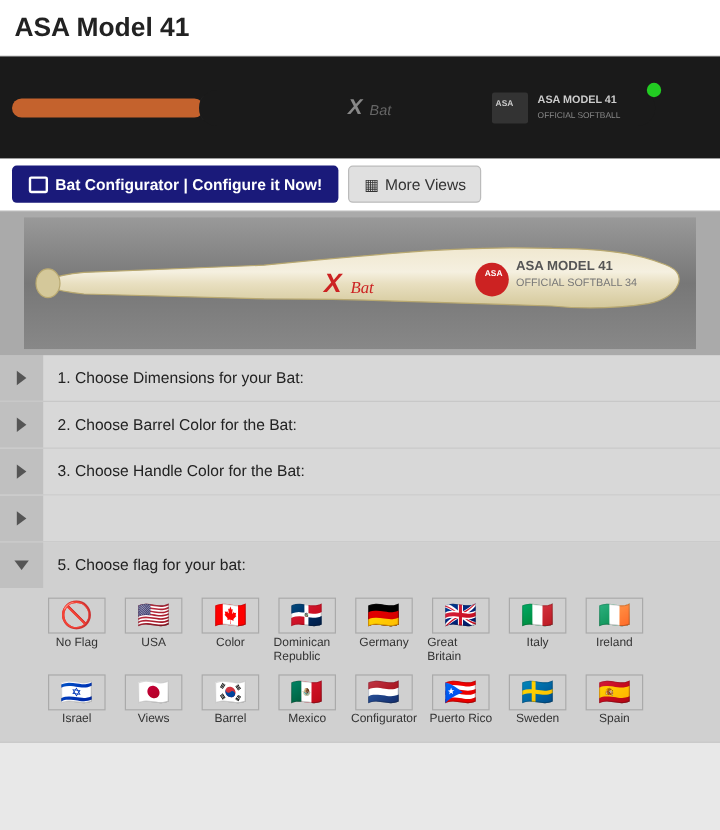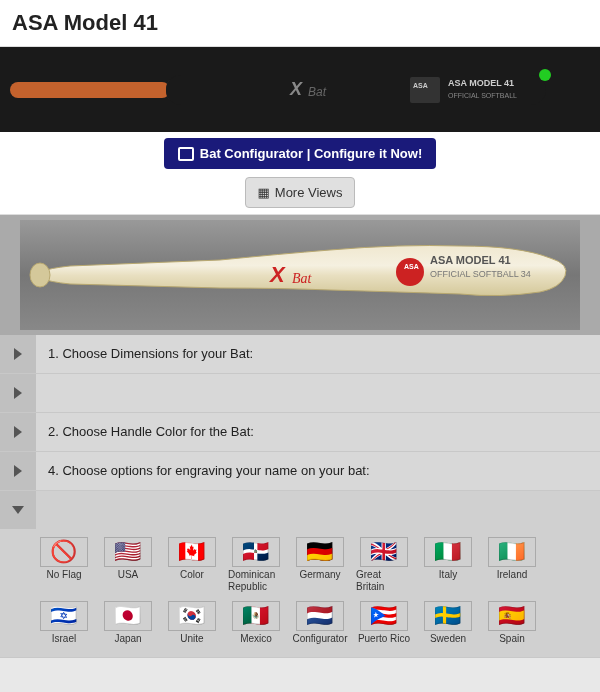--- a/index.html
+++ b/index.html
@@ -85,21 +85,20 @@
       height: 60px;
     }
 
     .configurator-bar {
       background: #fff;
       display: flex;
       align-items: center;
       padding: 6px 10px;
       gap: 8px;
       border-bottom: 1px solid #ddd;
-      flex-direction: column;
     }
     .bat-config-btn {
       background: #1a1a7a;
       color: #fff;
       border: none;
       border-radius: 4px;
       padding: 8px 14px;
       font-size: 13px;
       font-weight: bold;
       cursor: pointer;
@@ -316,43 +315,44 @@
           <div class="arrow-right"></div>
         </button>
         <span class="option-label">1. Choose Dimensions for your Bat:</span>
       </div>
     </div>
     <div class="option-row">
       <div class="option-row-header">
         <button class="arrow-btn">
           <div class="arrow-right"></div>
         </button>
+        <span class="option-label">2. Choose Barrel Color for the Bat:</span>
       </div>
     </div>
     <div class="option-row">
       <div class="option-row-header">
         <button class="arrow-btn">
           <div class="arrow-right"></div>
         </button>
-        <span class="option-label">2. Choose Handle Color for the Bat:</span>
+        <span class="option-label">3. Choose Handle Color for the Bat:</span>
       </div>
     </div>
     <div class="option-row">
       <div class="option-row-header">
         <button class="arrow-btn">
           <div class="arrow-right"></div>
         </button>
-        <span class="option-label">4. Choose options for engraving your name on your bat:</span>
       </div>
     </div>
     <div class="option-row expanded">
       <div class="option-row-header">
         <button class="arrow-btn">
           <div class="arrow-down"></div>
         </button>
+        <span class="option-label">5. Choose flag for your bat:</span>
       </div>
       <div class="flags-container">
         <div class="flag-item">
           <div class="flag-img">🚫</div>
           <div class="flag-label">No Flag</div>
         </div>
         <div class="flag-item">
           <div class="flag-img">🇺🇸</div>
           <div class="flag-label">USA</div>
         </div>
@@ -379,25 +379,25 @@
         <div class="flag-item">
           <div class="flag-img">🇮🇪</div>
           <div class="flag-label">Ireland</div>
         </div>
         <div class="flag-item">
           <div class="flag-img">🇮🇱</div>
           <div class="flag-label">Israel</div>
         </div>
         <div class="flag-item">
           <div class="flag-img">🇯🇵</div>
-          <div class="flag-label">Japan</div>
+          <div class="flag-label">Views</div>
         </div>
         <div class="flag-item">
           <div class="flag-img">🇰🇷</div>
-          <div class="flag-label">Unite</div>
+          <div class="flag-label">Barrel</div>
         </div>
         <div class="flag-item">
           <div class="flag-img">🇲🇽</div>
           <div class="flag-label">Mexico</div>
         </div>
         <div class="flag-item">
           <div class="flag-img">🇳🇱</div>
           <div class="flag-label">Configurator</div>
         </div>
         <div class="flag-item">

